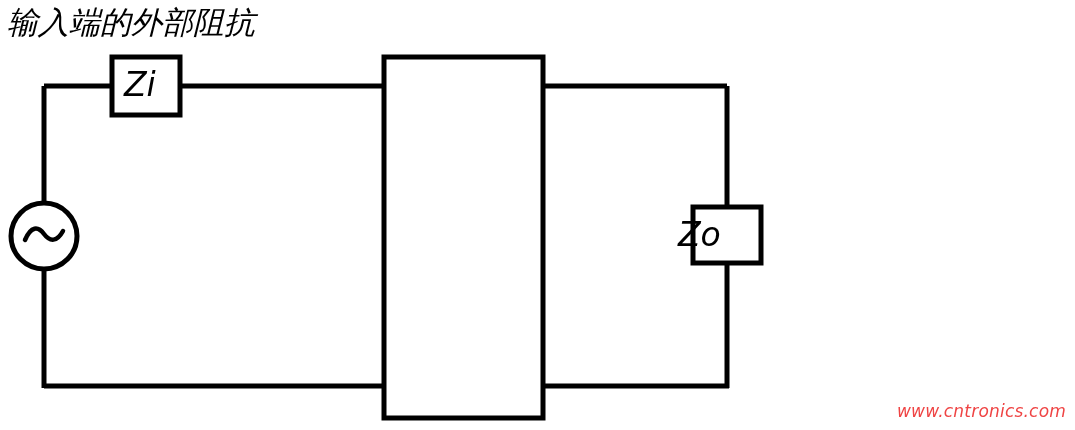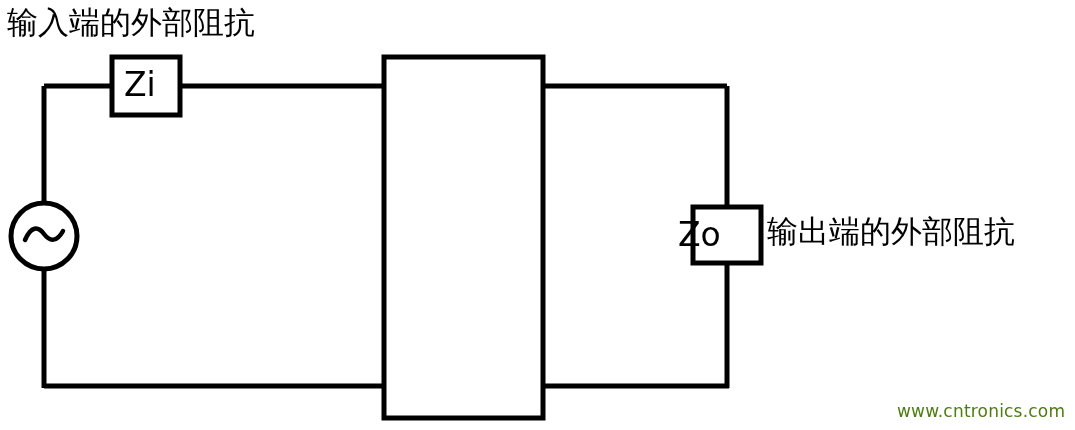--- a/index.html
+++ b/index.html
@@ -46,20 +46,21 @@
     stroke: #000000;
     stroke-width: 4.5;
     stroke-linecap: round;
   }
 
   .txt {
     position: absolute;
     white-space: nowrap;
     color: #000000;
     line-height: 1;
+    font-style: italic;
   }
   .cjk {
     font-family: "DejaVu Sans", "Liberation Sans", sans-serif;
     font-weight: 400;
   }
   #title-input-impedance {
     left: 7px;
     top: 7px;
     font-size: 31px;
     letter-spacing: 0px;
@@ -86,21 +87,21 @@
   #zo-label {
     left: 678px;
     top: 218px;
     font-size: 33px;
     font-family: "DejaVu Sans", "Liberation Sans", sans-serif;
   }
   #watermark {
     left: 897px;
     top: 403px;
     font-size: 17px;
-    color: #4d7c0f;
+    color: #ef4444;
     font-family: "DejaVu Sans", "Liberation Sans", sans-serif;
     letter-spacing: 0.2px;
   }
 </style>
 </head>
 <body>
 
 <div id="canvas">
 
   <svg id="diagram-svg" viewBox="0 0 1075 430">
@@ -138,17 +139,16 @@
     <rect class="box-outline" x="693" y="207" width="68" height="56" rx="0"></rect>
   </svg>
 
   <div class="txt cjk" id="title-input-impedance">输入端的外部阻抗</div>
 
   <div class="txt" id="zi-label">Zi</div>
 
 
   <div class="txt" id="zo-label">Zo</div>
 
-  <div class="txt cjk" id="label-output-impedance">输出端的外部阻抗</div>
 
   <div class="txt" id="watermark">www.cntronics.com</div>
 
 </div>
 
 </body></html>

